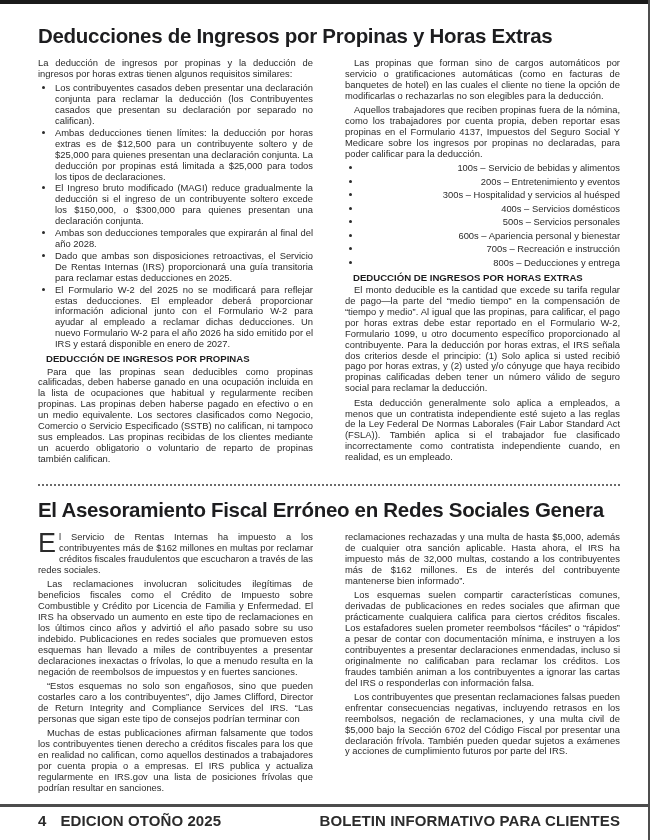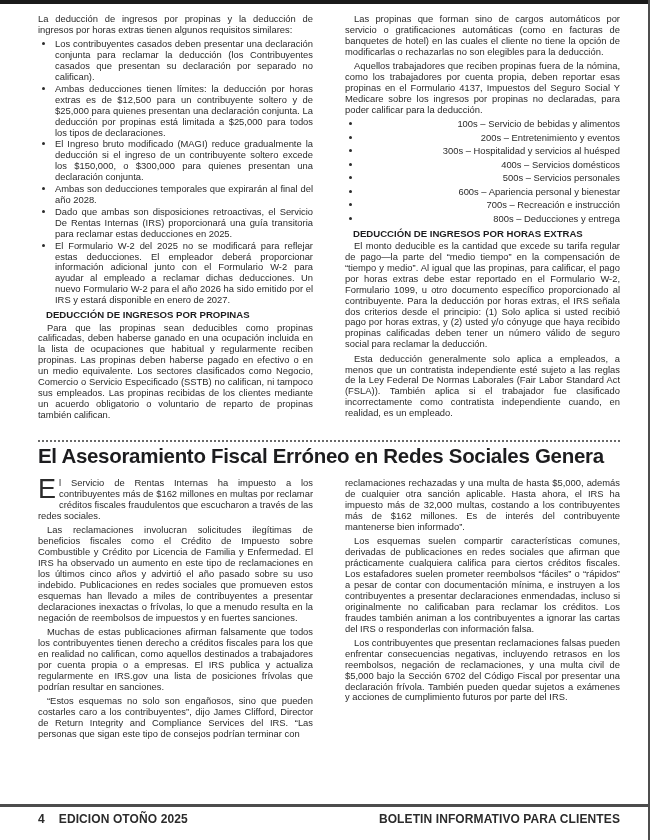--- a/index.html
+++ b/index.html
@@ -31,34 +31,35 @@
   h3{font-size:9.6px;line-height:11.5px;font-weight:bold;color:#1d1d1f;margin:3px 0 2px 0;padding-left:8px;}
   .dotted-sep{border:0;border-top:2px dotted #6a6a6a;margin:16px 0 0 0;height:0;}
   .dropcap{
     float:left;font-size:27px;line-height:21px;font-weight:400;
     margin:1px 3px 0 0;color:#2b2b2b;
   }
   .footer-rule{position:absolute;top:804px;left:0;width:650px;height:3px;background:#4c4c4c;}
   .footer{
     position:absolute;top:812px;left:38px;width:582px;
     display:flex;justify-content:space-between;
-    font-size:12px;font-weight:bold;color:#2b2b2b;letter-spacing:0.1px;
+    font-size:15px;font-weight:bold;color:#2b2b2b;letter-spacing:0.1px;
   }
   .footer .pnum{margin-right:14px;}
 </style>
 </head>
 <body>
 
 <div class="page">
   <div class="top-bar"></div>
   <div class="right-edge"></div>
 
   <div class="content">
 
     <section>
+      <h1>Deducciones de Ingresos por Propinas y Horas Extras</h1>
       <div class="cols">
         <div class="col">
           <p>La deducción de ingresos por propinas y la deducción de ingresos por horas extras tienen algunos requisitos similares:</p>
           <ul>
             <li>Los contribuyentes casados deben presentar una declaración conjunta para reclamar la deducción (los Contribuyentes casados que presentan su declaración por separado no califican).</li>
             <li>Ambas deducciones tienen límites: la deducción por horas extras es de $12,500 para un contribuyente soltero y de $25,000 para quienes presentan una declaración conjunta. La deducción por propinas está limitada a $25,000 para todos los tipos de declaraciones.</li>
             <li>El Ingreso bruto modificado (MAGI) reduce gradualmente la deducción si el ingreso de un contribuyente soltero excede los $150,000, o $300,000 para quienes presentan una declaración conjunta.</li>
             <li>Ambas son deducciones temporales que expirarán al final del año 2028.</li>
             <li>Dado que ambas son disposiciones retroactivas, el Servicio De Rentas Internas (IRS) proporcionará una guía transitoria para reclamar estas deducciones en 2025.</li>
             <li>El Formulario W-2 del 2025 no se modificará para reflejar estas deducciones. El empleador deberá proporcionar información adicional junto con el Formulario W-2 para ayudar al empleado a reclamar dichas deducciones. Un nuevo Formulario W-2 para el año 2026 ha sido emitido por el IRS y estará disponible en enero de 2027.</li>
@@ -82,29 +83,29 @@
           <h3>DEDUCCIÓN DE INGRESOS POR HORAS EXTRAS</h3>
           <p class="indent">El monto deducible es la cantidad que excede su tarifa regular de pago—la parte del “medio tiempo” en la compensación de “tiempo y medio”. Al igual que las propinas, para calificar, el pago por horas extras debe estar reportado en el Formulario W-2, Formulario 1099, u otro documento específico proporcionado al contribuyente. Para la deducción por horas extras, el IRS señala dos criterios desde el principio: (1) Solo aplica si usted recibió pago por horas extras, y (2) usted y/o cónyuge que haya recibido propinas calificadas deben tener un número válido de seguro social para reclamar la deducción.</p>
           <p class="indent">Esta deducción generalmente solo aplica a empleados, a menos que un contratista independiente esté sujeto a las reglas de la Ley Federal De Normas Laborales (Fair Labor Standard Act (FSLA)). También aplica si el trabajador fue clasificado incorrectamente como contratista independiente cuando, en realidad, es un empleado.</p>
         </div>
       </div>
     </section>
 
     <div class="dotted-sep"></div>
 
     <section>
-      <h1 style="margin-top:2px;">
+      <h1 style="margin-top:12px;">
         <span class="tl">El Asesoramiento Fiscal Erróneo en Redes Sociales Genera</span>
       </h1>
       <div class="cols">
         <div class="col">
           <p><span class="dropcap">E</span><span>l Servicio de Rentas Internas ha impuesto a los contribuyentes más de $162 millones en multas por reclamar créditos fiscales fraudulentos que escucharon a través de las redes sociales.</span></p>
           <p class="indent">Las reclamaciones involucran solicitudes ilegítimas de beneficios fiscales como el Crédito de Impuesto sobre Combustible y Crédito por Licencia de Familia y Enfermedad. El IRS ha observado un aumento en este tipo de reclamaciones en los últimos cinco años y advirtió el año pasado sobre su uso indebido. Publicaciones en redes sociales que promueven estos esquemas han llevado a miles de contribuyentes a presentar declaraciones inexactas o frívolas, lo que a menudo resulta en la negación de reembolsos de impuestos y en fuertes sanciones.</p>
+          <p class="indent">“Estos esquemas no solo son engañosos, sino que pueden costarles caro a los contribuyentes”, dijo James Clifford, Director de Return Integrity and Compliance Services del IRS. “Las personas que sigan este tipo de consejos podrían terminar con</p>
           <p class="indent">Muchas de estas publicaciones afirman falsamente que todos los contribuyentes tienen derecho a créditos fiscales para los que en realidad no califican, como aquellos destinados a trabajadores por cuenta propia o a empresas. El IRS publica y actualiza regularmente en IRS.gov una lista de posiciones frívolas que podrían resultar en sanciones.</p>
-          <p class="indent">“Estos esquemas no solo son engañosos, sino que pueden costarles caro a los contribuyentes”, dijo James Clifford, Director de Return Integrity and Compliance Services del IRS. “Las personas que sigan este tipo de consejos podrían terminar con</p>
         </div>
         <div class="col">
           <p>reclamaciones rechazadas y una multa de hasta $5,000, además de cualquier otra sanción aplicable. Hasta ahora, el IRS ha impuesto más de 32,000 multas, costando a los contribuyentes más de $162 millones. Es de interés del contribuyente mantenerse bien informado”.</p>
           <p class="indent">Los esquemas suelen compartir características comunes, derivadas de publicaciones en redes sociales que afirman que prácticamente cualquiera califica para ciertos créditos fiscales. Los estafadores suelen prometer reembolsos “fáciles” o “rápidos” a pesar de contar con documentación mínima, e instruyen a los contribuyentes a presentar declaraciones enmendadas, incluso si originalmente no calificaban para reclamar los créditos. Los fraudes también animan a los contribuyentes a ignorar las cartas del IRS o responderlas con información falsa.</p>
           <p class="indent">Los contribuyentes que presentan reclamaciones falsas pueden enfrentar consecuencias negativas, incluyendo retrasos en los reembolsos, negación de reclamaciones, y una multa civil de $5,000 bajo la Sección 6702 del Código Fiscal por presentar una declaración frívola. También pueden quedar sujetos a exámenes y acciones de cumplimiento futuros por parte del IRS.</p>
         </div>
       </div>
     </section>
 
   </div>

